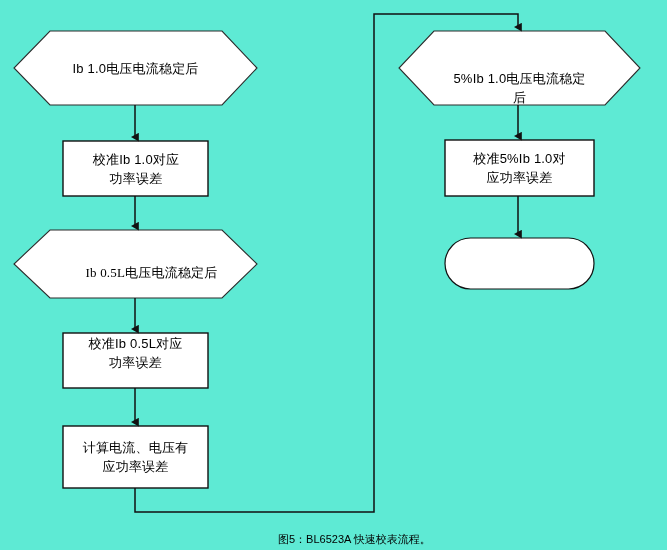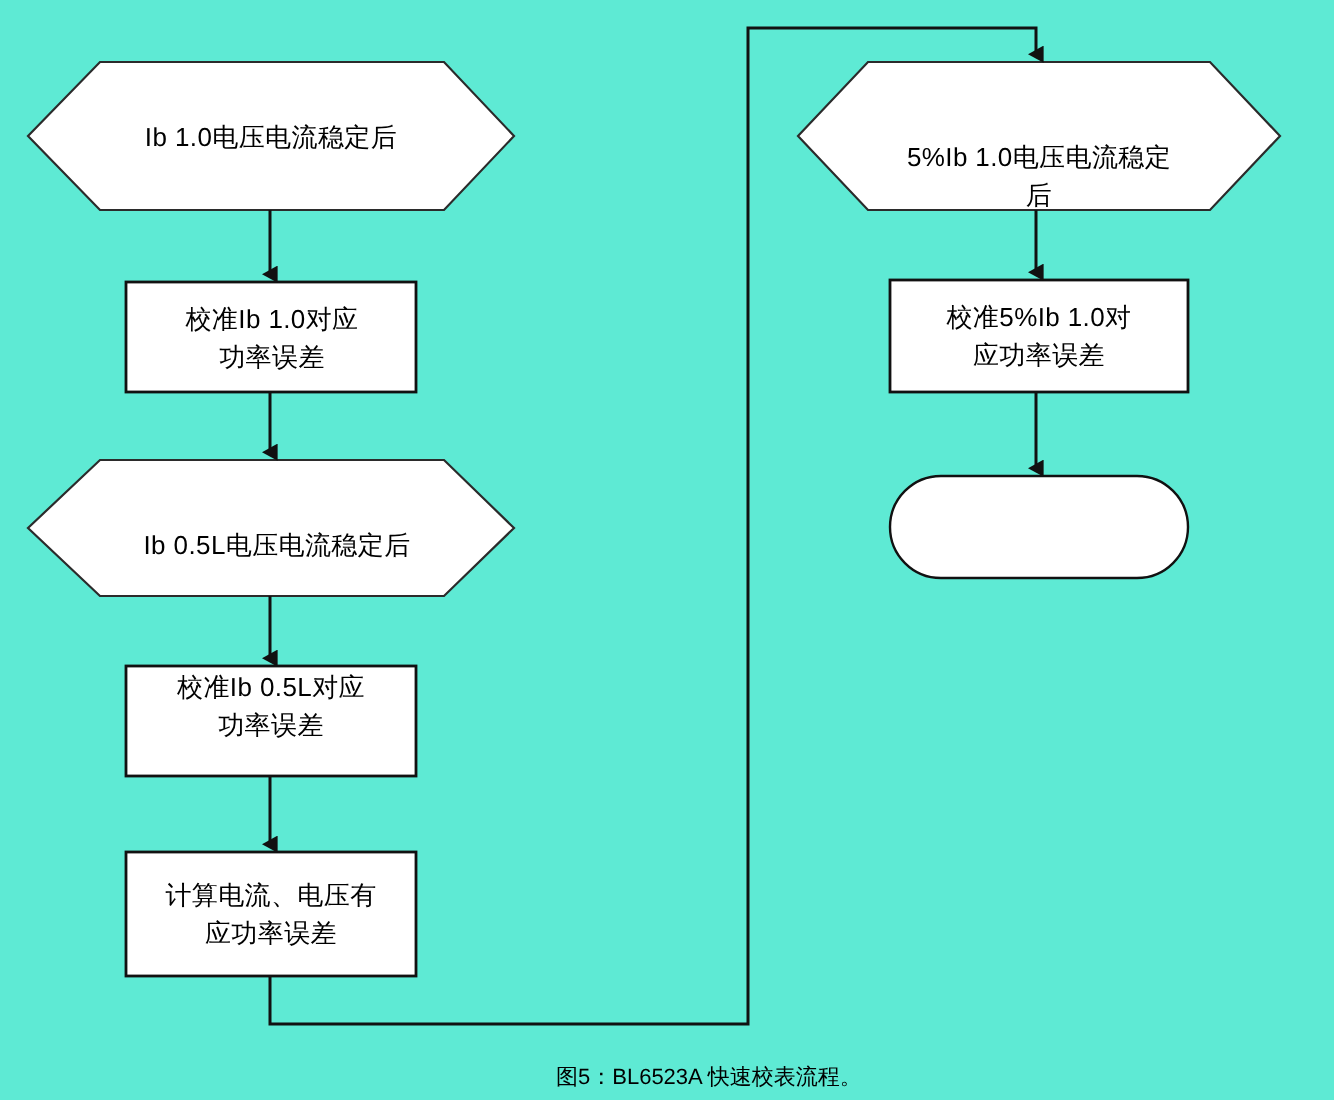--- a/index.html
+++ b/index.html
@@ -89,21 +89,21 @@
     <line x1="518" y1="105" x2="518" y2="136" stroke="#111111" stroke-width="1.5" marker-end="url(#arrowhead)"></line>
 
     <line x1="518" y1="196" x2="518" y2="234" stroke="#111111" stroke-width="1.5" marker-end="url(#arrowhead)"></line>
   </svg>
 
   <div class="node-label" style="left:14px; top:31px; width:243px; height:74px;">Ib 1.0电压电流稳定后</div>
 
   <div class="node-label" style="left:63px; top:141px; width:146px; height:55px;">校准Ib 1.0对应
 功率误差</div>
 
-  <div class="node-label" style="left:17px; top:230px; width:243px; height:84px;">Ib 0.5L电压电流稳定后</div>
+  <div class="node-label" style="left:30px; top:230px; width:243px; height:84px;font-family:Liberation Serif, serif;">Ib 0.5L电压电流稳定后</div>
 
   <div class="node-label" style="left:63px; top:333px; width:145px; height:39px;">校准Ib 0.5L对应
 功率误差</div>
 
   <div class="node-label" style="left:63px; top:426px; width:145px; height:62px;">计算电流、电压有
 应功率误差</div>
 
   <div class="node-label" style="left:399px; top:31px; width:241px; height:74px;margin-top:20px;">5%Ib 1.0电压电流稳定
 后</div>
 

